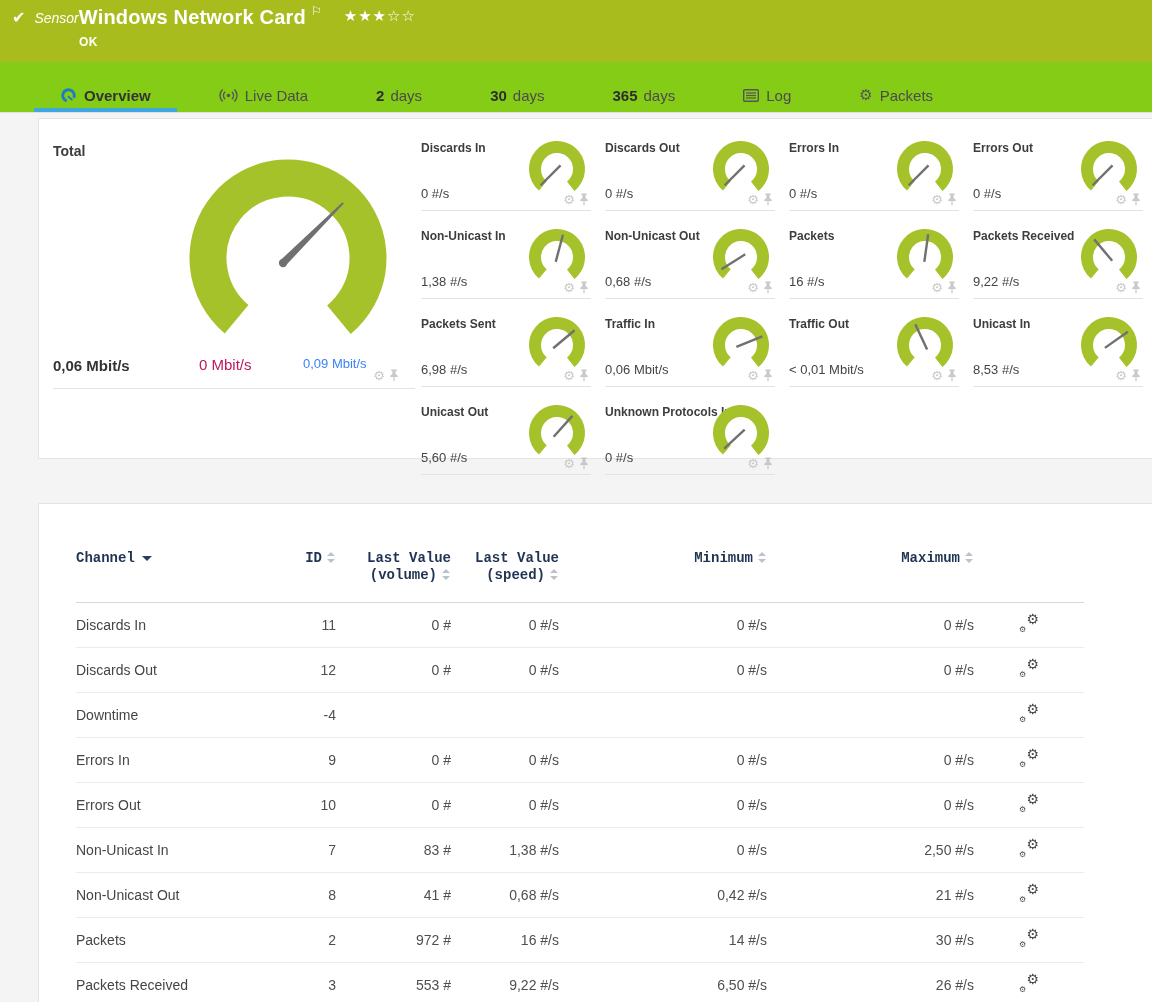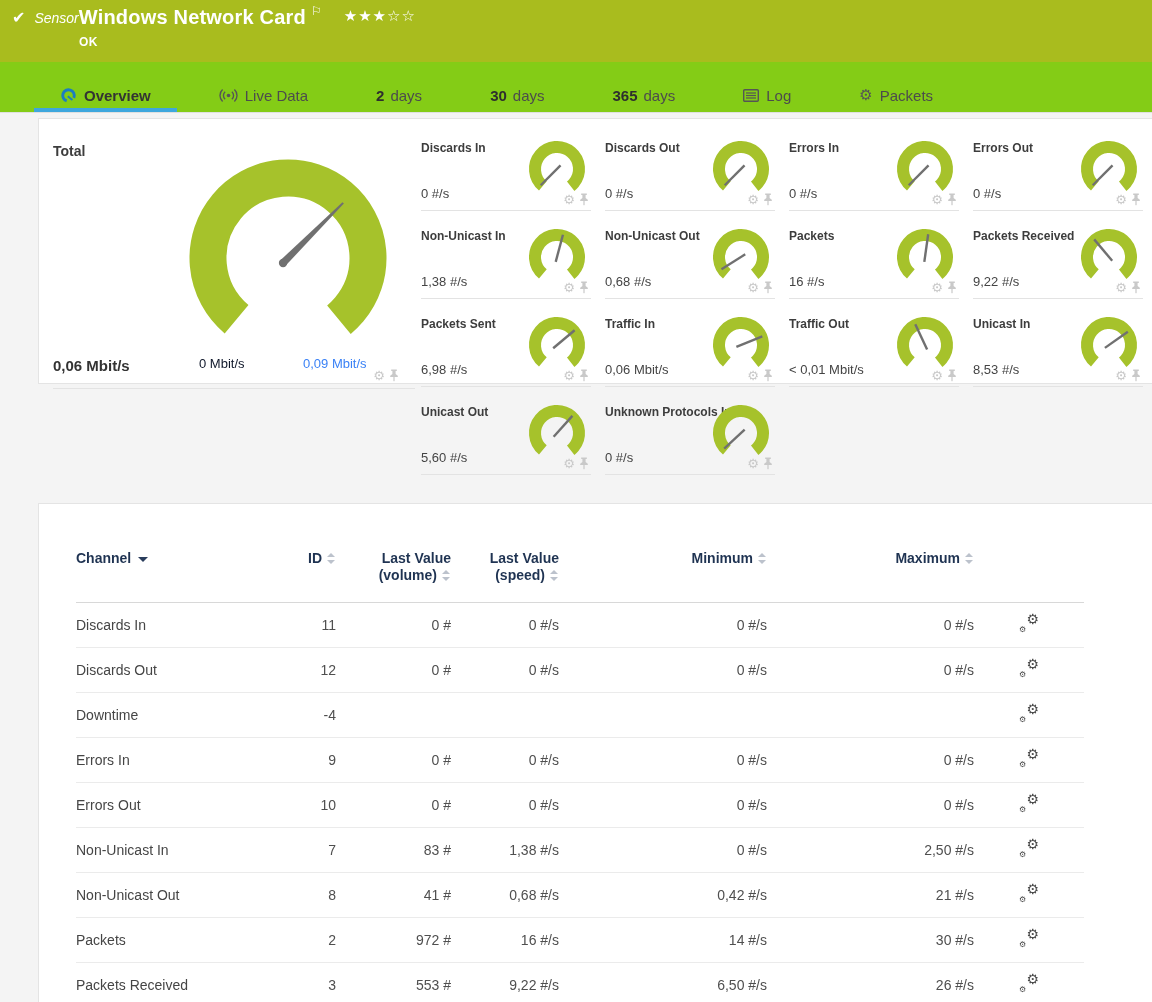--- a/index.html
+++ b/index.html
@@ -22,46 +22,46 @@
   .tab b { color:#2e2e2e; margin-right:6px; font-weight:bold; }
   .tab b:empty { display:none; }
   .ticon { display:inline-flex; align-items:center; margin-right:7px; }
   .ticon:empty { display:none; }
   .tab.active { color:#333; font-weight:bold; }
   .tab.active::after { content:''; position:absolute; left:0; right:0; bottom:0; height:4px; background:#3ea7dd; }
   .gearglyph { font-family:"DejaVu Sans",sans-serif; font-size:15px; color:#555; }
 
   
   .panel { position:absolute; left:38px; right:0; background:#fff; border:1px solid #e4e4e4; border-right:none; }
-  .gpanel { top:118px; height:266px; }
+  .gpanel { top:118px; height:341px; }
   .tpanel { top:503px; height:520px; padding:46px 0 0 37px; }
 
   
   .total { position:absolute; left:14px; top:10px; width:362px; height:260px; border-bottom:1px solid #e3e3e3; }
   .t-label { position:absolute; left:0; top:14px; font-size:14px; font-weight:bold; color:#3d3d3d; }
   .bigg { position:absolute; left:135px; top:29px; width:200px; height:200px; }
-  .smin { position:absolute; left:146px; top:227px; font-size:13px; color:#0f172a; }
+  .smin { position:absolute; left:146px; top:227px; font-size:15px; color:#be185d; }
   .smax { position:absolute; left:250px; top:227px; font-size:13px; color:#3b82f6; }
   .t-value { position:absolute; left:0; top:228px; font-size:15px; font-weight:bold; color:#333; }
   .tileicons { position:absolute; display:flex; align-items:flex-end; gap:4px; }
   .total .tileicons { right:16px; bottom:6px; }
   .tgear { font-family:"DejaVu Sans",sans-serif; font-size:13px; color:#c9c9c9; line-height:1; }
 
   
   .minigrid { position:absolute; left:382px; top:14px; display:grid; grid-template-columns:repeat(4,170px); grid-auto-rows:78px; column-gap:14px; row-gap:10px; }
   .mini { position:relative; border-bottom:1px solid #e3e3e3; cursor:pointer; }
   .m-title { position:absolute; left:0; top:8px; font-size:12px; font-weight:bold; color:#3d3d3d; }
   .m-gauge { position:absolute; right:4px; top:6px; width:60px; height:60px; }
   .m-value { position:absolute; left:0; bottom:9px; font-size:13px; color:#444; }
   .mini .tileicons { right:2px; bottom:4px; }
 
   
   table { border-collapse:collapse; table-layout:fixed; width:1008px; }
   col.c-channel{width:215px} col.c-id{width:45px} col.c-vol{width:115px} col.c-spd{width:108px} col.c-min{width:208px} col.c-max{width:207px} col.c-gear{width:110px}
-  thead th { font-size:14px; font-weight:bold; color:#1f3352; text-align:right; vertical-align:top; line-height:17px; padding:0 0 18px 0; border-bottom:1px solid #d8d8d8; }
+  thead th { font-size:14px; font-weight:bold; color:#1f3352; text-align:right; vertical-align:top; line-height:17px; padding:0 0 18px 0; border-bottom:1px solid #d8d8d8;font-family:Liberation Mono, monospace; }
   thead th.ch { text-align:left; }
   thead th.gearcol { border-bottom:1px solid #d8d8d8; }
   tbody td { font-size:14px; color:#4f4f4f; text-align:right; padding:11.5px 0; border-bottom:1px solid #ebebeb; line-height:17px; }
   tbody td.ch { text-align:left; color:#454545; }
   tbody td.gearcell { text-align:center; }
   .caretdown { display:inline-block; margin-left:7px; border-left:5px solid transparent; border-right:5px solid transparent; border-top:5px solid #2a3d5c; vertical-align:middle; }
   .sort2 { display:inline-block; width:9px; height:11px; position:relative; margin-left:5px; vertical-align:-1px; }
   .sort2::before { content:''; position:absolute; left:0; top:0; border-left:4px solid transparent; border-right:4px solid transparent; border-bottom:4px solid #bcc2cc; }
   .sort2::after { content:''; position:absolute; left:0; bottom:0; border-left:4px solid transparent; border-right:4px solid transparent; border-top:4px solid #bcc2cc; }
   .rowgear { position:relative; display:inline-block; width:20px; height:17px; cursor:pointer; }

